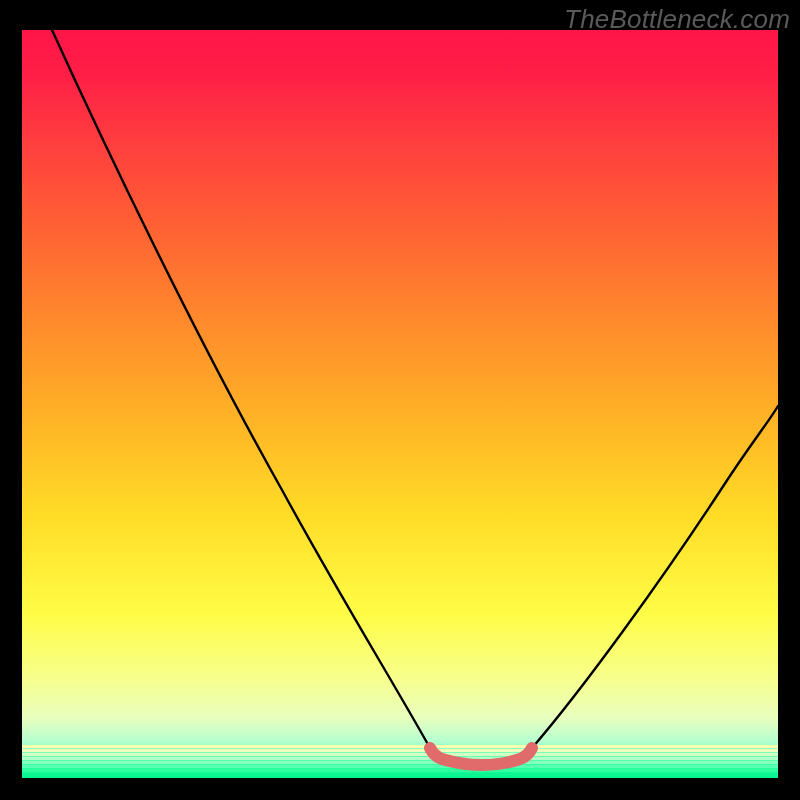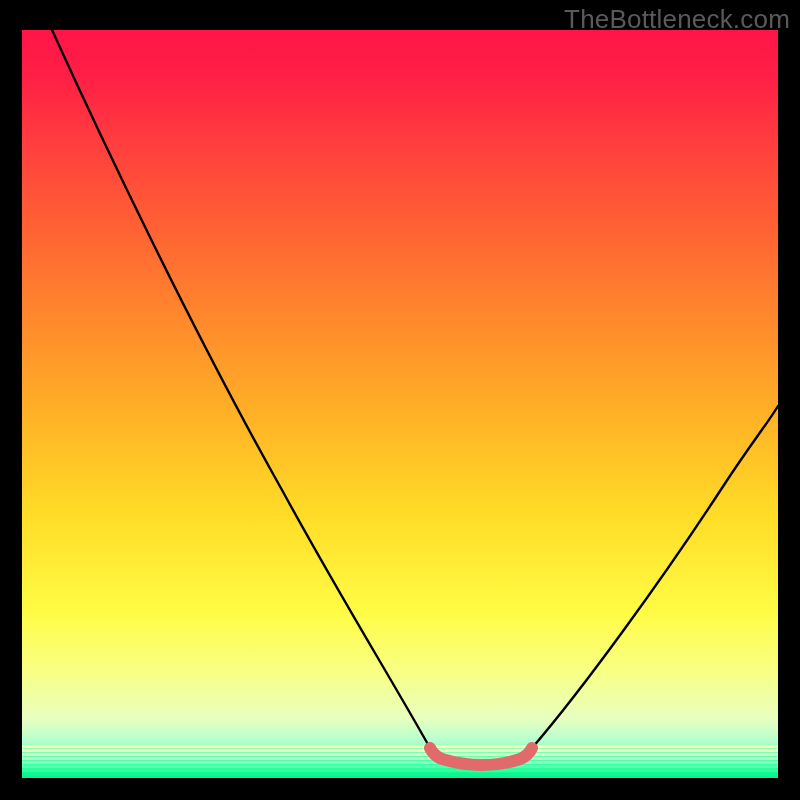--- a/index.html
+++ b/index.html
@@ -19,20 +19,21 @@
   }
   .watermark {
     position: absolute;
     top: 4px;
     right: 10px;
     color: #5a5a5a;
     font-size: 26px;
     font-weight: 400;
     letter-spacing: 0.2px;
     z-index: 10;
+    font-style: italic;
   }
   .plot-window {
     position: absolute;
     left: 22px;
     top: 30px;
     width: 756px;
     height: 748px;
     overflow: hidden;
   }
   .bg-gradient {

